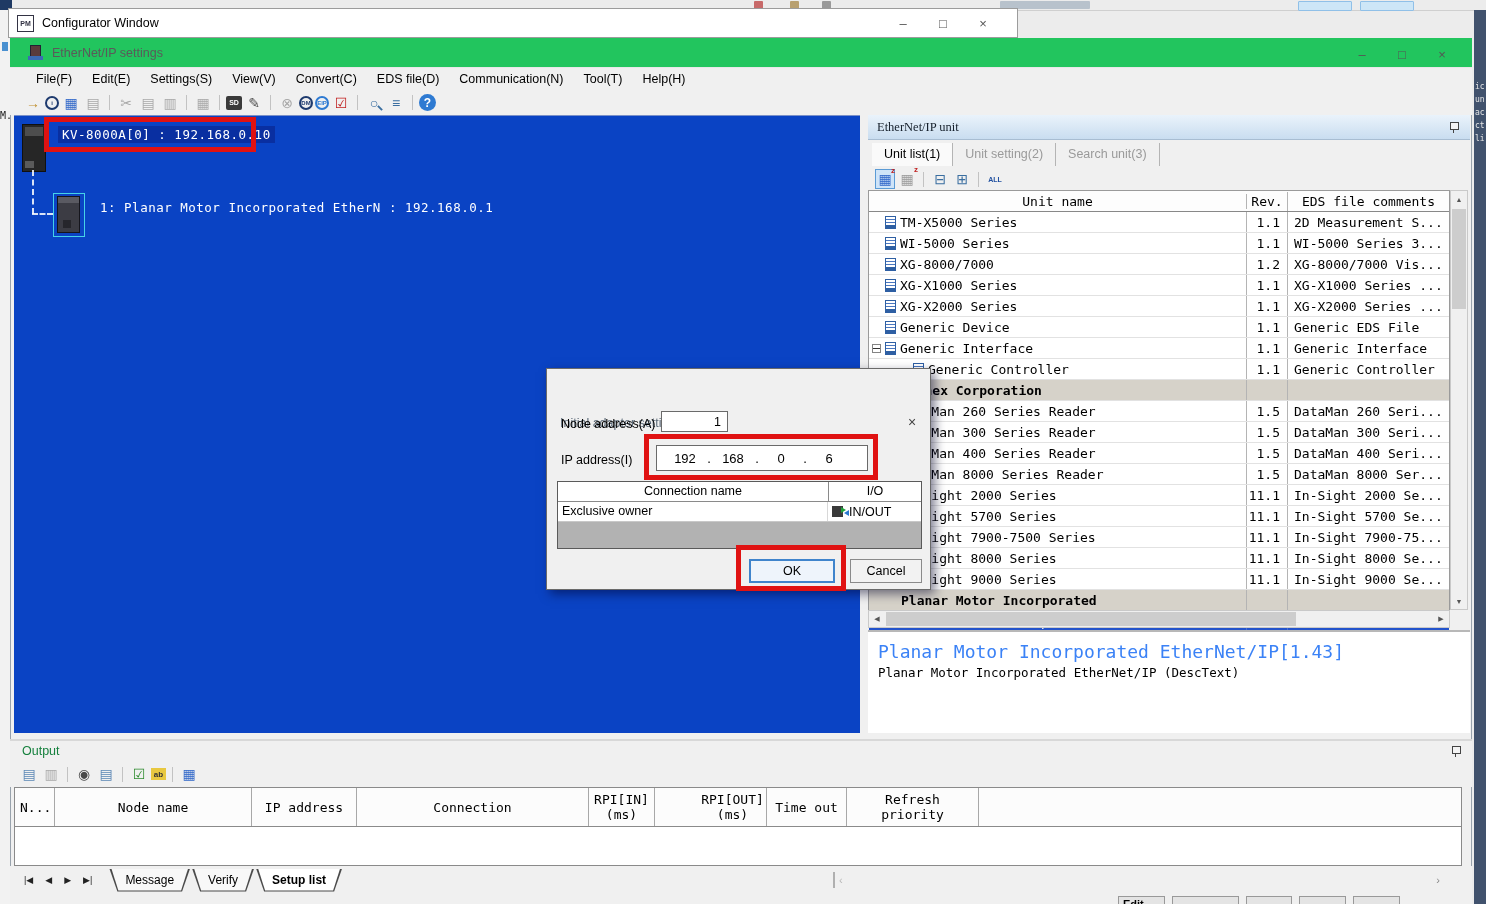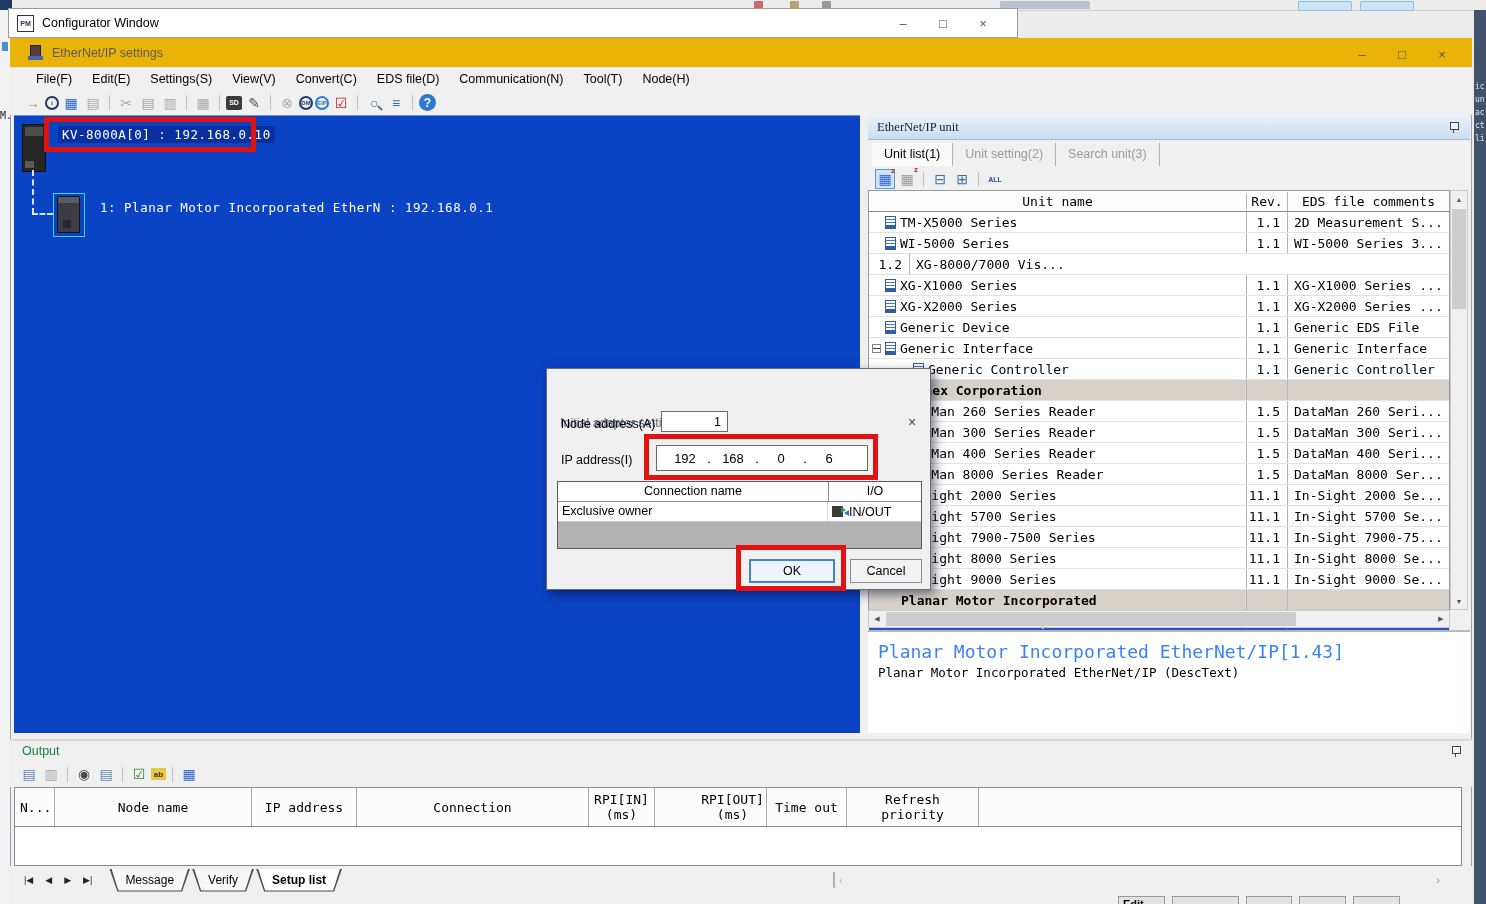--- a/index.html
+++ b/index.html
@@ -23,21 +23,21 @@
            display:flex;align-items:center;box-sizing:border-box;}
   .cfg-ico{width:15px;height:15px;margin-left:8px;background:#fff;border:1px solid #334;color:#334;
            font:bold 7px "Liberation Sans",sans-serif;display:flex;align-items:center;justify-content:center;}
   .cfg-title{margin-left:8px;font-size:12.5px;color:#000;}
   .cfg-btns{position:absolute;right:14px;top:0;height:28px;display:flex;}
   .winbtn{width:40px;height:28px;display:flex;align-items:center;justify-content:center;
           color:#555;font-size:13px;cursor:default;}
 
   
   .main-win{left:10px;top:38px;width:1462px;height:866px;background:#f0f0f0;border:1px solid #98a2ac;box-sizing:border-box;}
-  .mw-titlebar{left:10px;top:38px;width:1462px;height:30px;background:#eab308;display:flex;align-items:center;box-sizing:border-box;border-bottom:1px solid #e8e8e8;}
+  .mw-titlebar{left:10px;top:38px;width:1462px;height:30px;background:#22c55e;display:flex;align-items:center;box-sizing:border-box;border-bottom:1px solid #e8e8e8;}
   .mw-ico{width:15px;height:15px;margin-left:18px;position:relative;}
   .mw-ico::before{content:"";position:absolute;left:2px;top:0;width:9px;height:10px;background:#5a3b3b;border:1px solid #223;}
   .mw-ico::after{content:"";position:absolute;left:0;bottom:0;width:15px;height:4px;background:#3b6bb4;}
   .mw-title{margin-left:9px;font-size:12.5px;color:#5a5a5a;}
   .mw-btns{position:absolute;right:24px;top:40px;display:flex;}
   .menubar{left:10px;top:68px;width:1462px;height:22px;background:#f0f0f0;display:flex;align-items:center;padding-left:16px;box-sizing:border-box;}
   .menu-item{padding:2px 10px;font-size:12.5px;color:#000;}
   .toolbar{left:10px;top:90px;width:1462px;height:25px;background:#f0f0f0;display:flex;align-items:center;padding-left:12px;box-sizing:border-box;}
 
   
@@ -249,21 +249,21 @@
   <div class="abs menubar">
 
   <span class="menu-item">File(F)</span>
       <span class="menu-item">Edit(E)</span>
       <span class="menu-item">Settings(S)</span>
       <span class="menu-item">View(V)</span>
       <span class="menu-item">Convert(C)</span>
       <span class="menu-item">EDS file(D)</span>
       <span class="menu-item">Communication(N)</span>
       <span class="menu-item">Tool(T)</span>
-      <span class="menu-item">Node(H)</span>
+      <span class="menu-item">Help(H)</span>
     </div>
   <div class="abs toolbar">
 
   <span class="tbi c-gold">→</span>
       <span class="tbi chip-ring">i</span>
       <span class="tbi c-blue">▦</span>
       <span class="tbi c-dim">▤</span>
       <span class="tbi sep"></span>
       <span class="tbi c-dim">✂</span>
       <span class="tbi c-dim">▤</span>
@@ -334,20 +334,24 @@
           </div>
           <div class="urow">
             <div class="ucell w-name">
               <span class="eds-icon"></span>
               <span>WI-5000 Series</span>
             </div>
             <div class="ucell w-rev">1.1</div>
             <div class="ucell w-com">WI-5000 Series 3...</div>
           </div>
           <div class="urow">
+            <div class="ucell w-name">
+              <span class="eds-icon"></span>
+              <span>XG-8000/7000</span>
+            </div>
             <div class="ucell w-rev">1.2</div>
             <div class="ucell w-com">XG-8000/7000 Vis...</div>
           </div>
           <div class="urow">
             <div class="ucell w-name">
               <span class="eds-icon"></span>
               <span>XG-X1000 Series</span>
             </div>
             <div class="ucell w-rev">1.1</div>
             <div class="ucell w-com">XG-X1000 Series ...</div>

